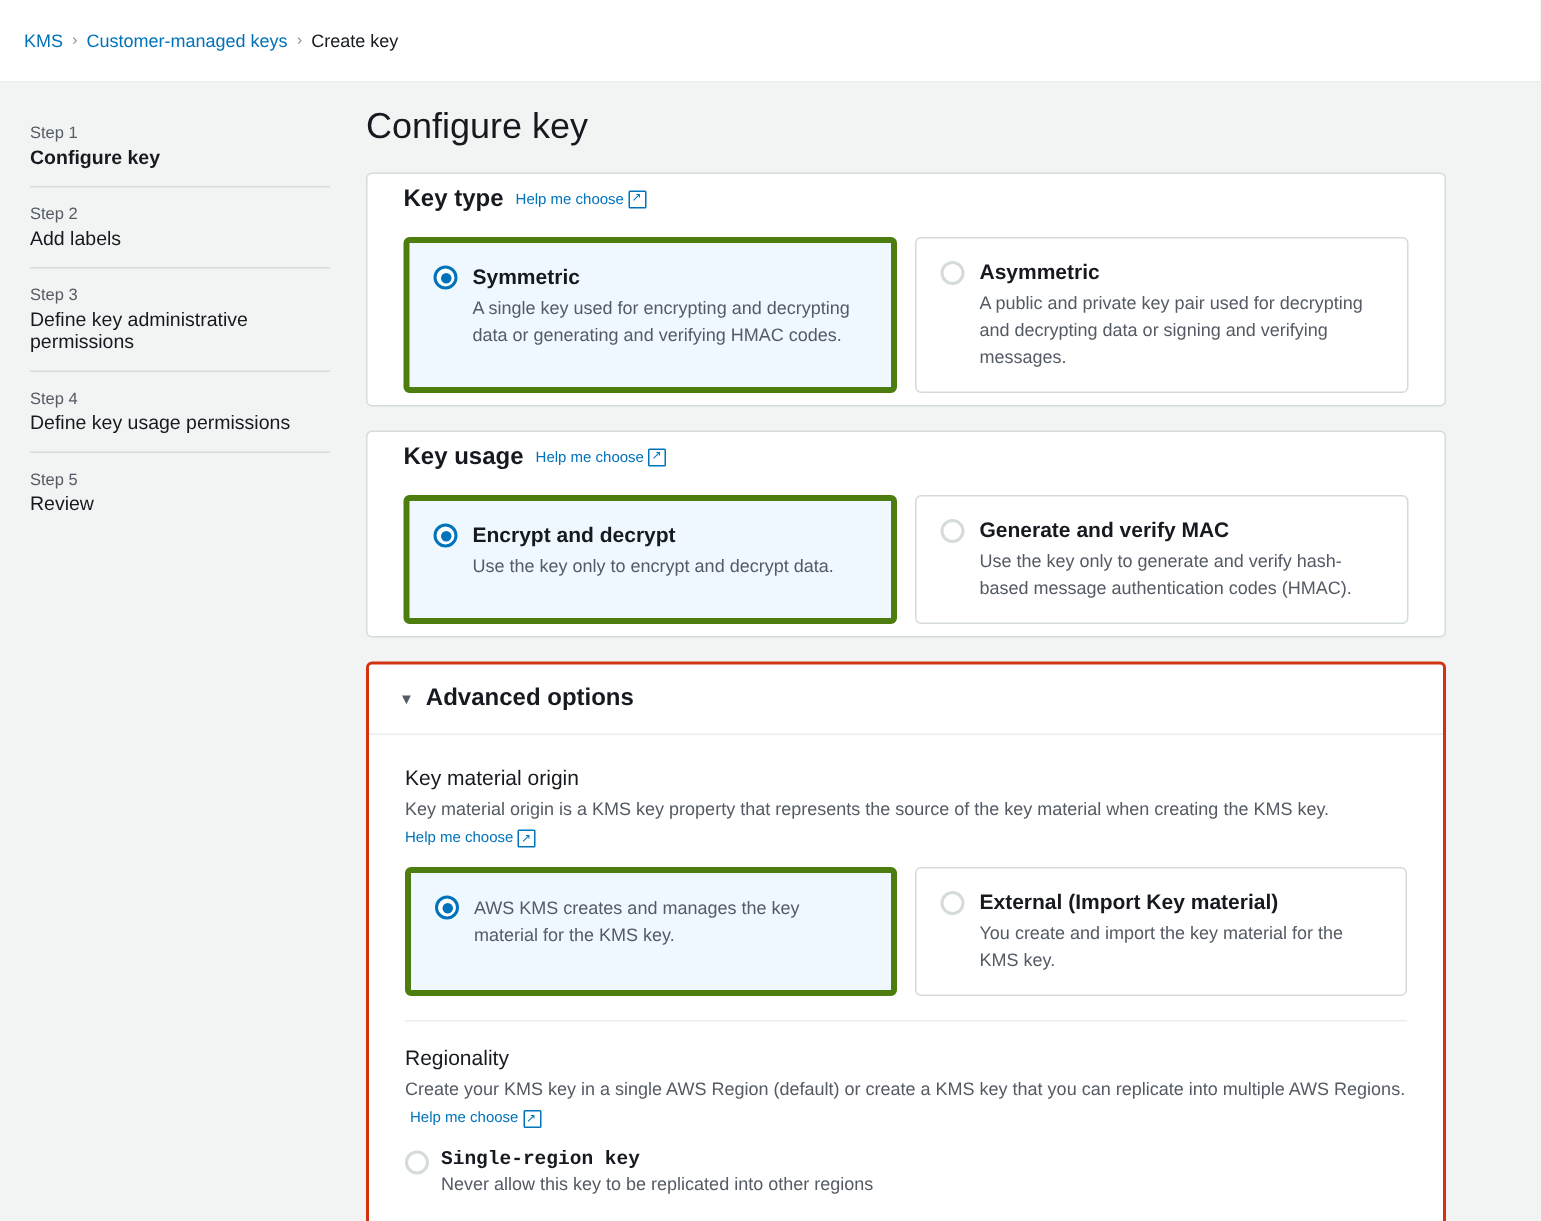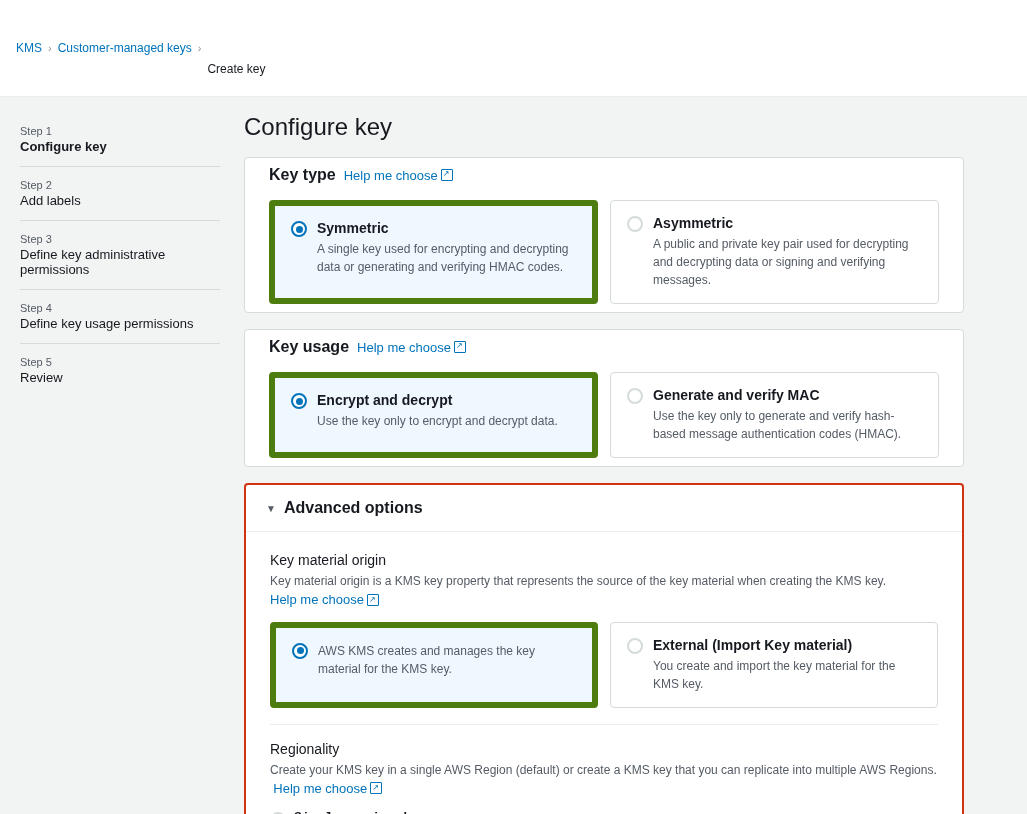--- a/index.html
+++ b/index.html
@@ -30,21 +30,20 @@
       color: #0073bb;
       text-decoration: none;
     }
     .breadcrumb-sep {
       color: #879596;
       font-size: 11px;
     }
     .breadcrumb-current {
       color: #16191f;
       font-weight: 500;
-      margin-top: 42px;
     }
     
     .main-layout {
       display: flex;
       flex: 1;
       padding: 16px 20px;
       gap: 24px;
     }
     
     .sidebar {
@@ -93,21 +92,21 @@
       font-weight: 700;
       color: #16191f;
       margin-bottom: 16px;
       display: flex;
       align-items: center;
       gap: 8px;
     }
     .help-link {
       color: #0073bb;
       text-decoration: none;
-      font-size: 13px;
+      font-size: 10px;
       font-weight: 400;
       display: inline-flex;
       align-items: center;
       gap: 3px;
     }
     .ext-icon {
       display: inline-block;
       width: 12px;
       height: 12px;
       border: 1.5px solid #0073bb;
@@ -131,21 +130,21 @@
     .option-card {
       border: 1px solid #d5dbdb;
       border-radius: 4px;
       padding: 14px 16px;
       cursor: pointer;
       display: flex;
       align-items: flex-start;
       gap: 10px;
     }
     .option-card.selected {
-      border: 6px solid #4d7c0f;
+      border: 4px solid #4d7c0f;
       background: #f0f8ff;
     }
     .option-card-content {}
     .option-card-title {
       font-size: 14px;
       font-weight: 700;
       margin-bottom: 4px;
       color: #16191f;
     }
     .option-card-desc {

